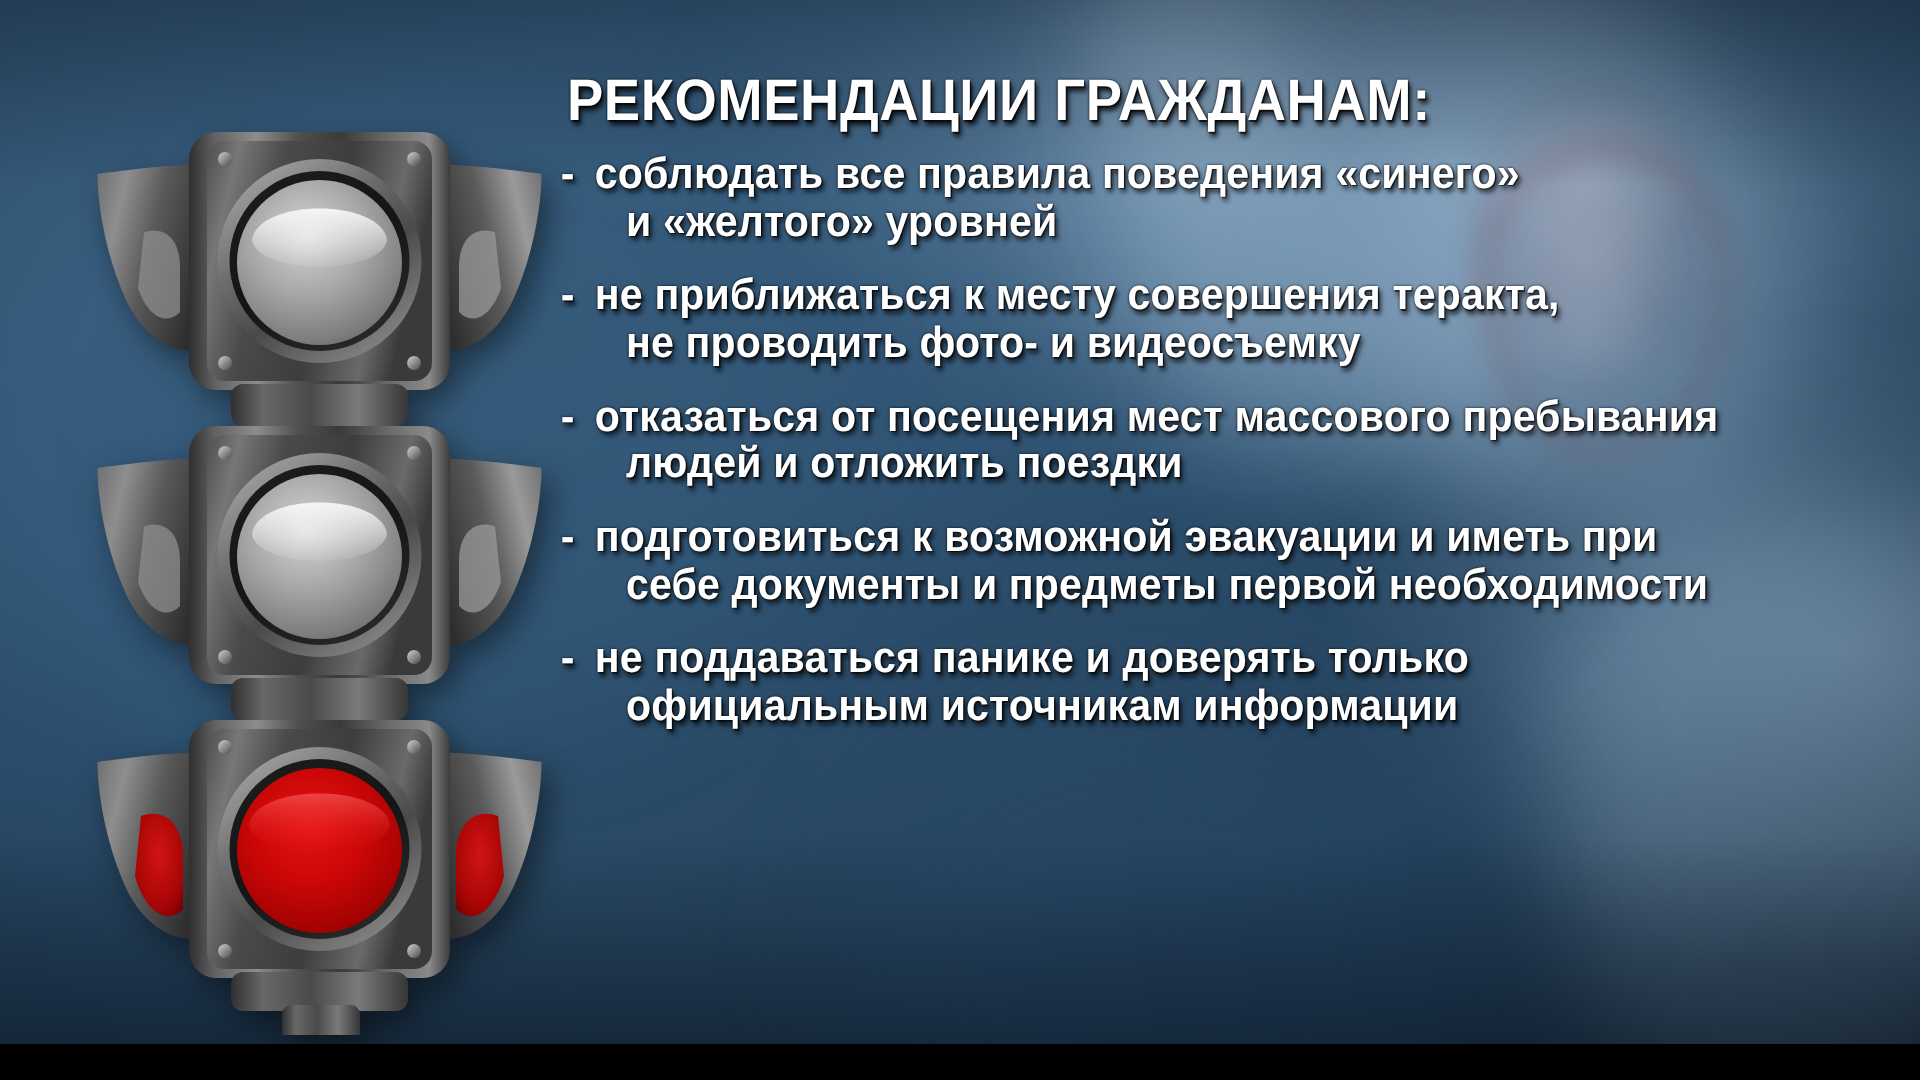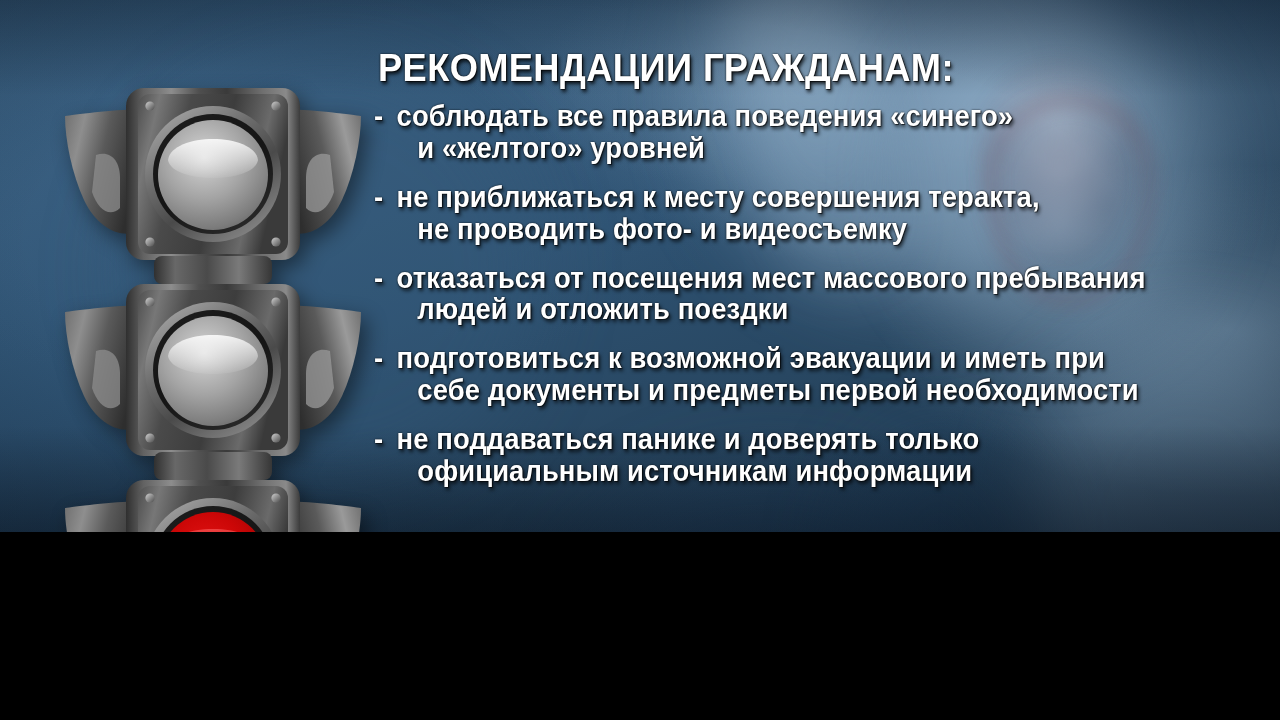--- a/index.html
+++ b/index.html
@@ -4,21 +4,21 @@
 <title>Рекомендации гражданам</title>
 <style>
   html, body {
     margin: 0;
     padding: 0;
     background: #000;
   }
   #stage {
     position: relative;
     width: 1280px;
-    height: 532px;
+    height: 696px;
     overflow: hidden;
     font-family: "Liberation Sans", "DejaVu Sans", sans-serif;
     background: #2b4a66;
   }
 
   
   .bg-base {
     position: absolute;
     inset: 0;
     background:

